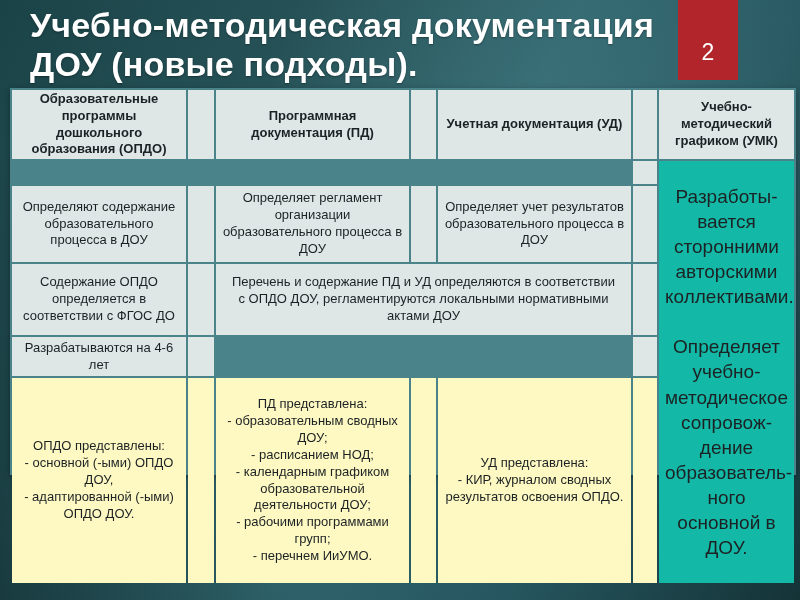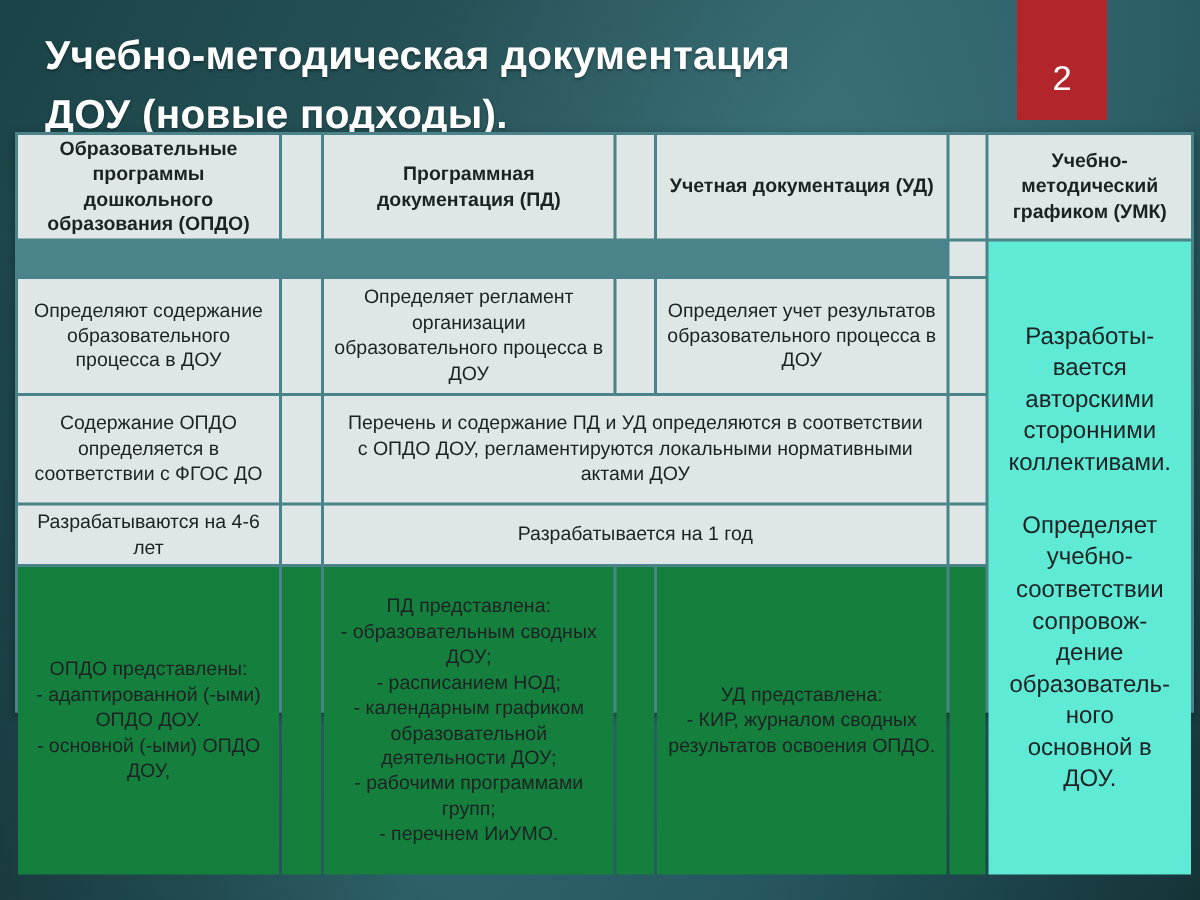--- a/index.html
+++ b/index.html
@@ -9,22 +9,22 @@
   }
   .slide{
     position:absolute;inset:0;width:800px;height:600px;
     background:
       linear-gradient(55deg, rgba(8,30,34,0.45) 0%, rgba(8,30,34,0) 26%),
       radial-gradient(circle at 72% 22%, rgba(130,190,195,0.16) 0%, rgba(130,190,195,0) 42%),
       linear-gradient(118deg, #1a4347 0%, #265257 28%, #2f636b 52%, #275861 72%, #143337 100%);
   }
   .title{
     position:absolute;left:30px;top:6px;width:630px;
-    color:#ffffff;font-size:27px;font-weight:bold;line-height:39px;
-    letter-spacing:0.2px;text-shadow:0 1px 2px rgba(0,0,0,0.35);margin-top:12px;
+    color:#ffffff;font-size:34px;font-weight:bold;line-height:39px;
+    letter-spacing:0.2px;text-shadow:0 1px 2px rgba(0,0,0,0.35);
   }
   .page-badge{
     position:absolute;left:678px;top:0;width:60px;height:80px;
     background:#b2262b;display:flex;align-items:flex-end;justify-content:center;
     padding-bottom:14px;box-sizing:border-box;
     color:#ffffff;font-size:23px;
   }
   .doc-table{
     position:absolute;left:10px;top:88px;width:786px;height:387px;
     display:grid;
@@ -36,22 +36,22 @@
     box-sizing:border-box;
     box-shadow:0 2px 6px rgba(0,0,0,0.35);
   }
   .cell{
     background:#dee7e6;color:#1c2224;
     display:flex;flex-direction:column;align-items:center;justify-content:center;
     text-align:center;font-size:13px;line-height:1.3;
     padding:2px 6px;box-sizing:border-box;overflow:hidden;
   }
   .hdr{font-weight:bold;}
-  .dark{background:#15803d;}
-  .umk{background:#5eead4;font-size:16px;line-height:1.32;}
+  .dark{background:#fef9c3;}
+  .umk{background:#14b8a6;font-size:19px;line-height:1.32;}
   .cell .line{width:100%;}
   .wide{padding:14px 14px;}
 </style>
 </head>
 <body>
 
 <div class="slide">
 
   <div class="title">
     <div>Учебно-методическая документация</div>
@@ -69,27 +69,27 @@
     <div class="cell hdr" style="grid-area:1/3/2/4">Программная документация (ПД)</div>
     <div class="cell" style="grid-area:1/4/2/5"></div>
     <div class="cell hdr" style="grid-area:1/5/2/6">Учетная документация (УД)</div>
     <div class="cell" style="grid-area:1/6/2/7"></div>
     <div class="cell hdr" style="grid-area:1/7/2/8">Учебно-методический графиком (УМК)</div>
 
     <div class="cell" style="grid-area:2/6/3/7"></div>
     <div class="cell umk" style="grid-area:2/7/7/8">
         <div class="line">Разработы-</div>
         <div class="line">вается</div>
+        <div class="line">сторонними</div>
         <div class="line">авторскими</div>
-        <div class="line">сторонними</div>
         <div class="line">коллективами.</div>
         <div class="line">&nbsp;</div>
         <div class="line">Определяет</div>
         <div class="line">учебно-</div>
-        <div class="line">соответствии</div>
+        <div class="line">методическое</div>
         <div class="line">сопровож-</div>
         <div class="line">дение</div>
         <div class="line">образователь-</div>
         <div class="line">ного</div>
         <div class="line">основной в</div>
         <div class="line">ДОУ.</div>
       </div>
 
     <div class="cell" style="grid-area:3/1/4/2">Определяют содержание образовательного процесса в ДОУ</div>
     <div class="cell" style="grid-area:3/2/4/3"></div>
@@ -98,27 +98,26 @@
     <div class="cell" style="grid-area:3/5/4/6">Определяет учет результатов образовательного процесса в ДОУ</div>
     <div class="cell" style="grid-area:3/6/4/7"></div>
 
     <div class="cell" style="grid-area:4/1/5/2">Содержание ОПДО определяется в соответствии с ФГОС ДО</div>
     <div class="cell" style="grid-area:4/2/5/3"></div>
     <div class="cell wide" style="grid-area:4/3/5/6">Перечень и содержание ПД и УД определяются в соответствии с ОПДО ДОУ, регламентируются локальными нормативными актами ДОУ</div>
     <div class="cell" style="grid-area:4/6/5/7"></div>
 
     <div class="cell" style="grid-area:5/1/6/2">Разрабатываются на 4-6 лет</div>
     <div class="cell" style="grid-area:5/2/6/3"></div>
-    <div class="cell" style="grid-area:5/3/6/6">Разрабатывается на 1 год</div>
     <div class="cell" style="grid-area:5/6/6/7"></div>
 
     <div class="cell dark" style="grid-area:6/1/7/2">
         <div class="line">ОПДО представлены:</div>
+        <div class="line">-    основной (-ыми) ОПДО  ДОУ,</div>
         <div class="line">-    адаптированной (-ыми) ОПДО ДОУ.</div>
-        <div class="line">-    основной (-ыми) ОПДО  ДОУ,</div>
       </div>
     <div class="cell dark" style="grid-area:6/2/7/3"></div>
     <div class="cell dark" style="grid-area:6/3/7/4">
         <div class="line">ПД представлена:</div>
         <div class="line">-    образовательным сводных ДОУ;</div>
         <div class="line">-    расписанием НОД;</div>
         <div class="line">-    календарным графиком образовательной деятельности ДОУ;</div>
         <div class="line">-    рабочими программами групп;</div>
         <div class="line">-    перечнем ИиУМО.</div>
       </div>

